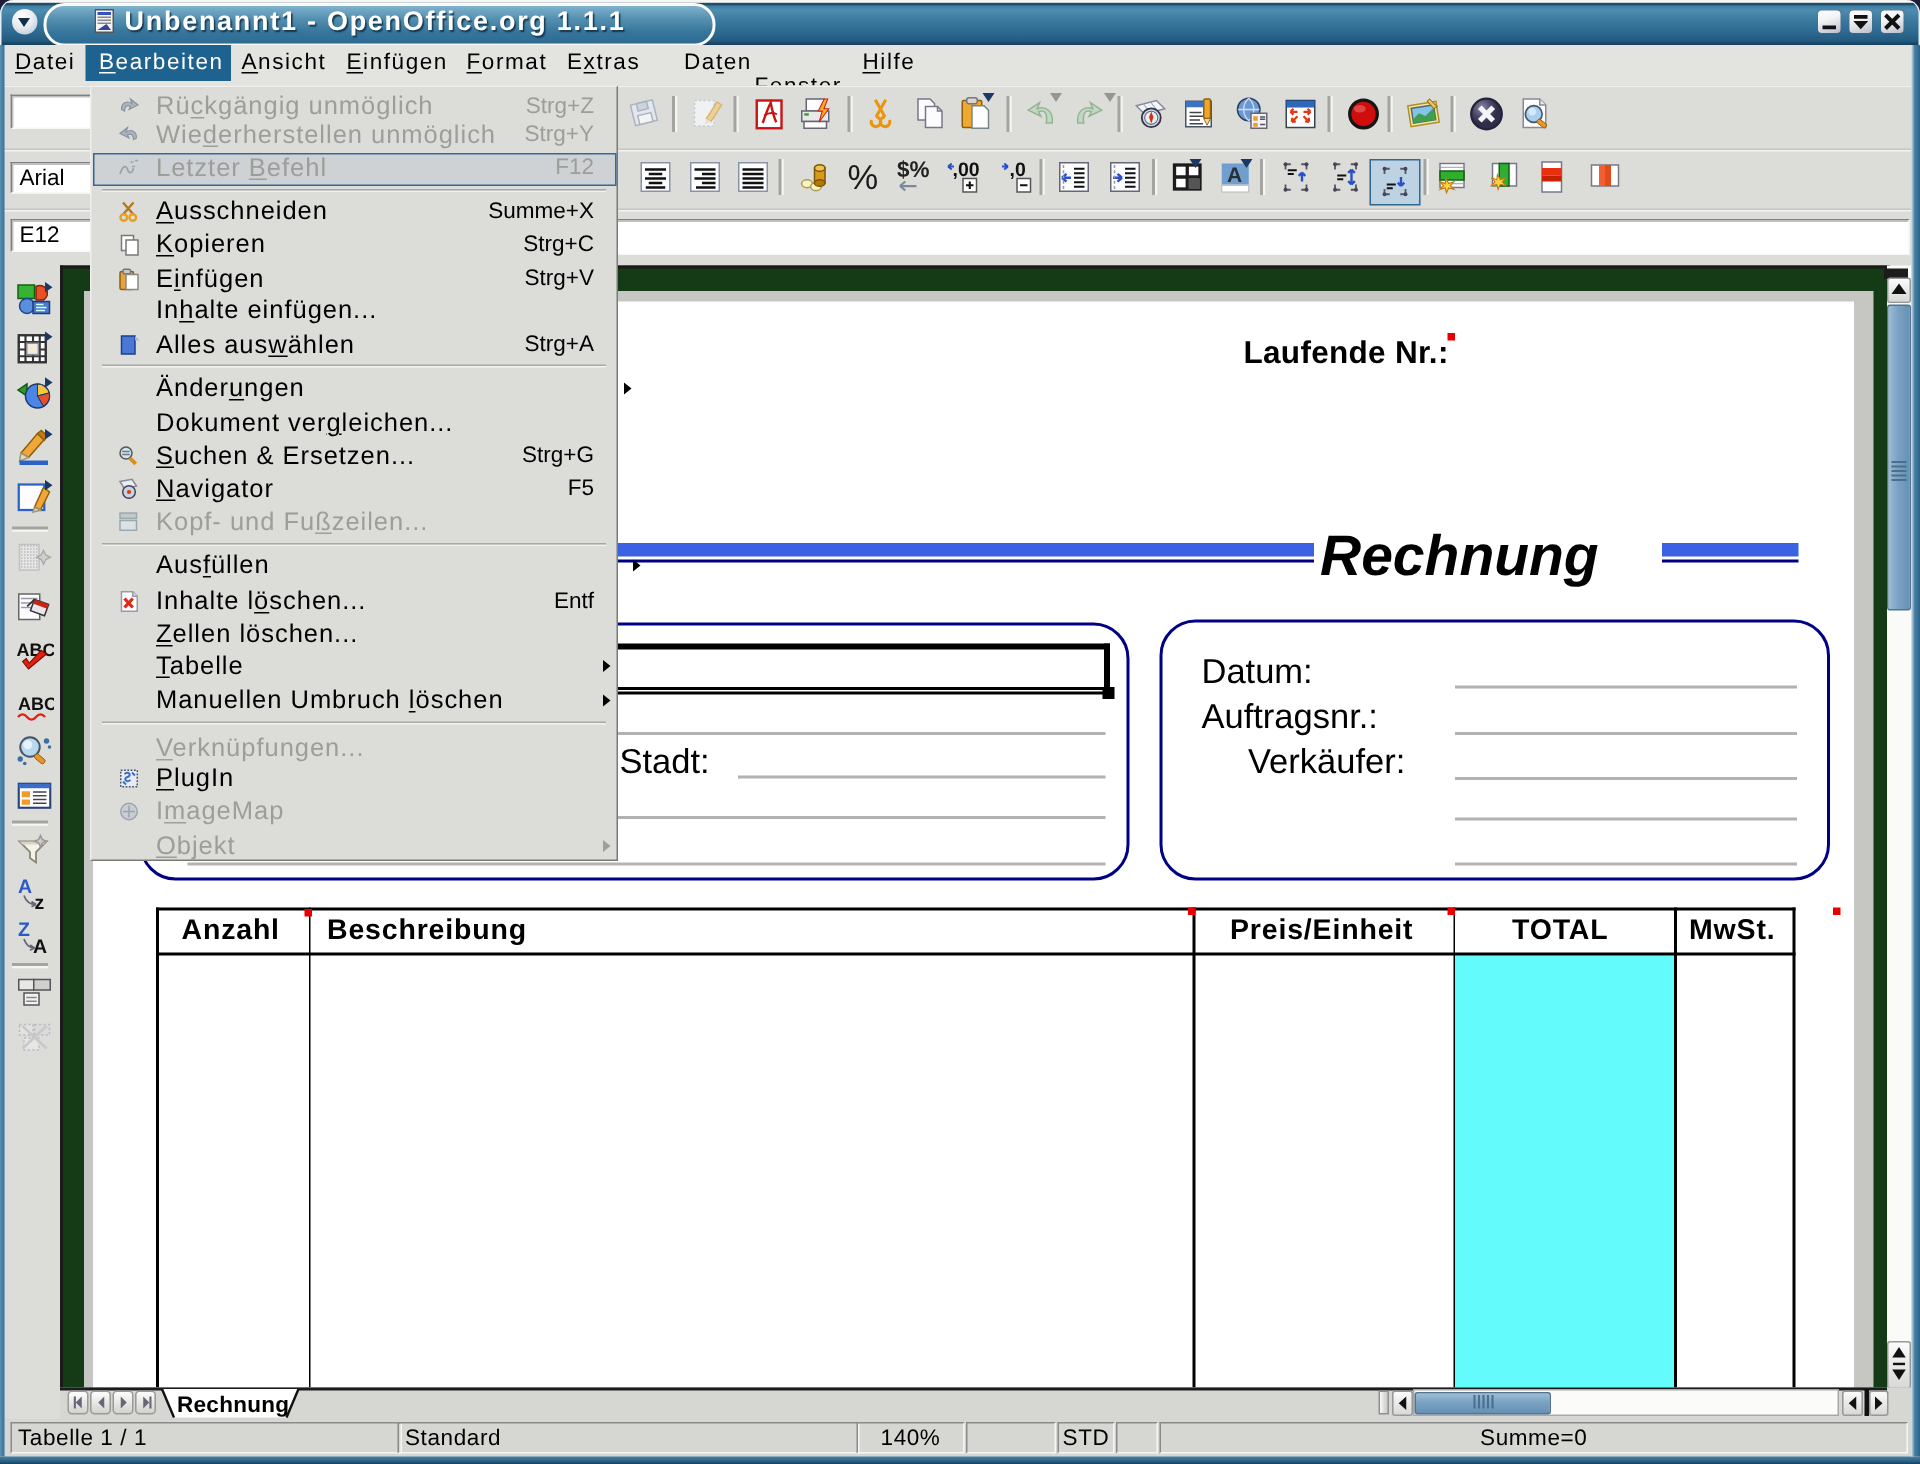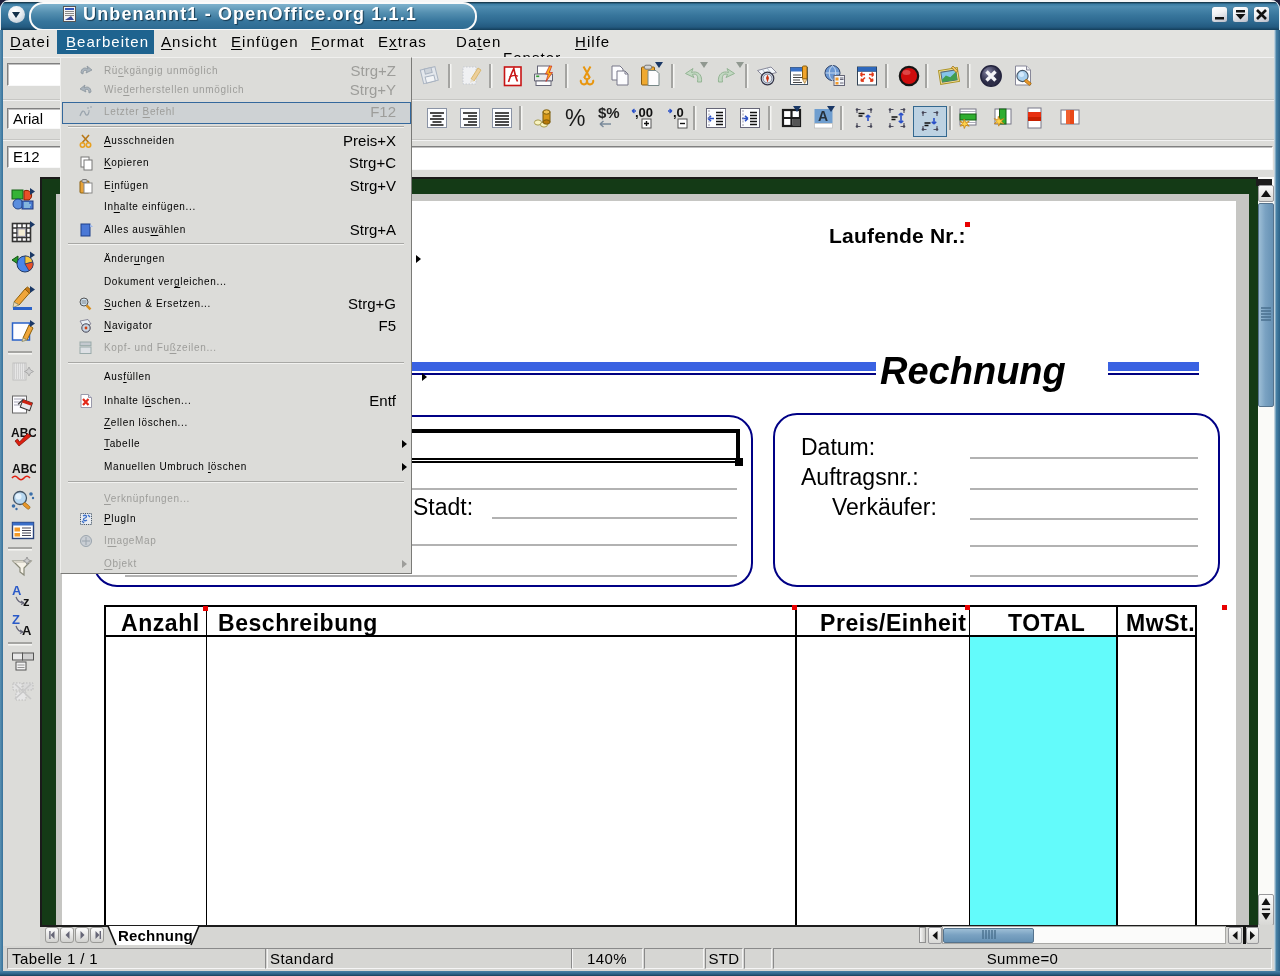--- a/index.html
+++ b/index.html
@@ -21,31 +21,31 @@
 .combo{background:#fff;border-top:1.5px solid #808080;border-left:1.5px solid #808080;border-bottom:1.5px solid #f8f8f8;border-right:1.5px solid #f8f8f8;box-shadow:1px 1px 0 #c0c0c0 inset;}
 .ctext{font-size:15px;color:#000;padding-left:5px;}
 #lefttb{left:0;top:177px;width:40px;height:748px;background:#dcdcd9;}
 #docframe{left:40px;top:177px;width:1218px;height:748px;background:#143a16;border-left:2px solid #1a1a1a;border-top:2px solid #1a1a1a;}
 #graypage{left:56px;top:194px;width:1193px;height:731px;background:#c6c6c3;}
 #whitepage{left:62px;top:201px;width:1174px;height:724px;background:#fff;}
 .reddot{width:5px;height:5px;background:#e80000;}
 .grayline{background:#b2b2b2;height:1.5px;}
 .box{border:2px solid #000085;border-radius:24px;background:transparent;}
 .doclabel{font-size:23px;color:#000;}
-.thead{font-size:23px;font-weight:bold;color:#000;letter-spacing:0.55px;}
+.thead{font-size:19px;font-weight:bold;color:#000;letter-spacing:0.55px;}
 #vscroll{left:1258px;top:177px;width:17px;height:748px;background:#fafaf8;}
 #tabrow{left:40px;top:925px;width:1234px;height:21px;background:#d6d6d3;}
 #statusbar{left:0px;top:946px;width:1280px;height:25px;background:#d6d6d3;}
 .sfield{top:2px;height:19px;border:1px solid;border-color:#8a8a8a #f5f5f5 #f5f5f5 #8a8a8a;font-size:15px;line-height:19px;color:#000;letter-spacing:0.4px;}
 #bottomedge{left:0;top:971px;width:1280px;height:5px;background:linear-gradient(180deg,#4781a6,#2d6288 60%,#173f58);}
 #rightedge{left:1274px;top:30px;width:6px;height:941px;background:linear-gradient(90deg,#dfe7ec,#4781a6 40%,#2d6288);}
 #leftedge{left:0px;top:30px;width:3px;height:941px;background:linear-gradient(90deg,#5b91b3,#36719a);}
 #menupanel{left:60px;top:57px;width:352px;height:517px;background:#dcdcd9;border:1px solid #7a7a77;border-top:1px solid #f0f0ee;border-left:1px solid #eeeeec;box-sizing:border-box;}
 .mi{left:1px;width:349px;height:22px;}
-.mtext{position:absolute;left:43px;top:0;font-size:10px;line-height:22px;color:#000;white-space:pre;letter-spacing:0.65px;}
+.mtext{position:absolute;left:43px;top:0;font-size:17px;line-height:22px;color:#000;white-space:pre;letter-spacing:0.65px;}
 .msc{position:absolute;right:14px;top:0;font-size:15px;line-height:22px;color:#000;}
 .dis{color:#9d9d9a !important;}
 .msep{left:8px;width:336px;height:1px;background:#a8a8a5;box-shadow:0 1px 0 #f2f2f0;}
 .sub:after{content:"";position:absolute;right:3px;top:7px;border-top:4px solid transparent;border-bottom:4px solid transparent;border-left:5px solid #000;}
 .micon{position:absolute;left:17px;top:3px;width:16px;height:16px;}
 .subdis:after{border-left-color:#9d9d9a;}
 u{text-decoration-thickness:1px;text-underline-offset:2px;}
 .ico{position:absolute;width:26px;height:26px;}
 .vsep{position:absolute;width:2px;height:24px;background:#a4a4a1;box-shadow:1.5px 0 0 #f5f5f3;}
 .hsep{position:absolute;width:24px;height:2px;background:#a4a4a1;box-shadow:0 1.5px 0 #f5f5f3;}
@@ -584,21 +584,21 @@
       <span class="msc dis">F12</span>
     </div>
 <div class="abs msep" style="top:69px;"></div>
 <div class="abs mi" style="top:73px;">
       <span class="micon"><svg width="16" height="16">
           <path d="M4 2 L11 10 M11 2 L4 10" stroke="#b87818" stroke-width="1.6"></path>
           <circle cx="4.5" cy="12" r="2.2" fill="none" stroke="#e8a020" stroke-width="1.6"></circle>
           <circle cx="10.5" cy="12" r="2.2" fill="none" stroke="#e8a020" stroke-width="1.6"></circle>
         </svg></span>
       <span class="mtext"><u>A</u>usschneiden</span>
-      <span class="msc">Preis+X</span>
+      <span class="msc">Summe+X</span>
     </div>
 <div class="abs mi" style="top:95px;">
       <span class="micon"><svg width="16" height="16">
           <rect x="3" y="2" width="8" height="10" fill="#fff" stroke="#777"></rect>
           <rect x="6" y="5" width="8" height="10" fill="#fff" stroke="#777"></rect>
         </svg></span>
       <span class="mtext"><u>K</u>opieren</span>
       <span class="msc">Strg+C</span>
     </div>
 <div class="abs mi" style="top:118px;">

